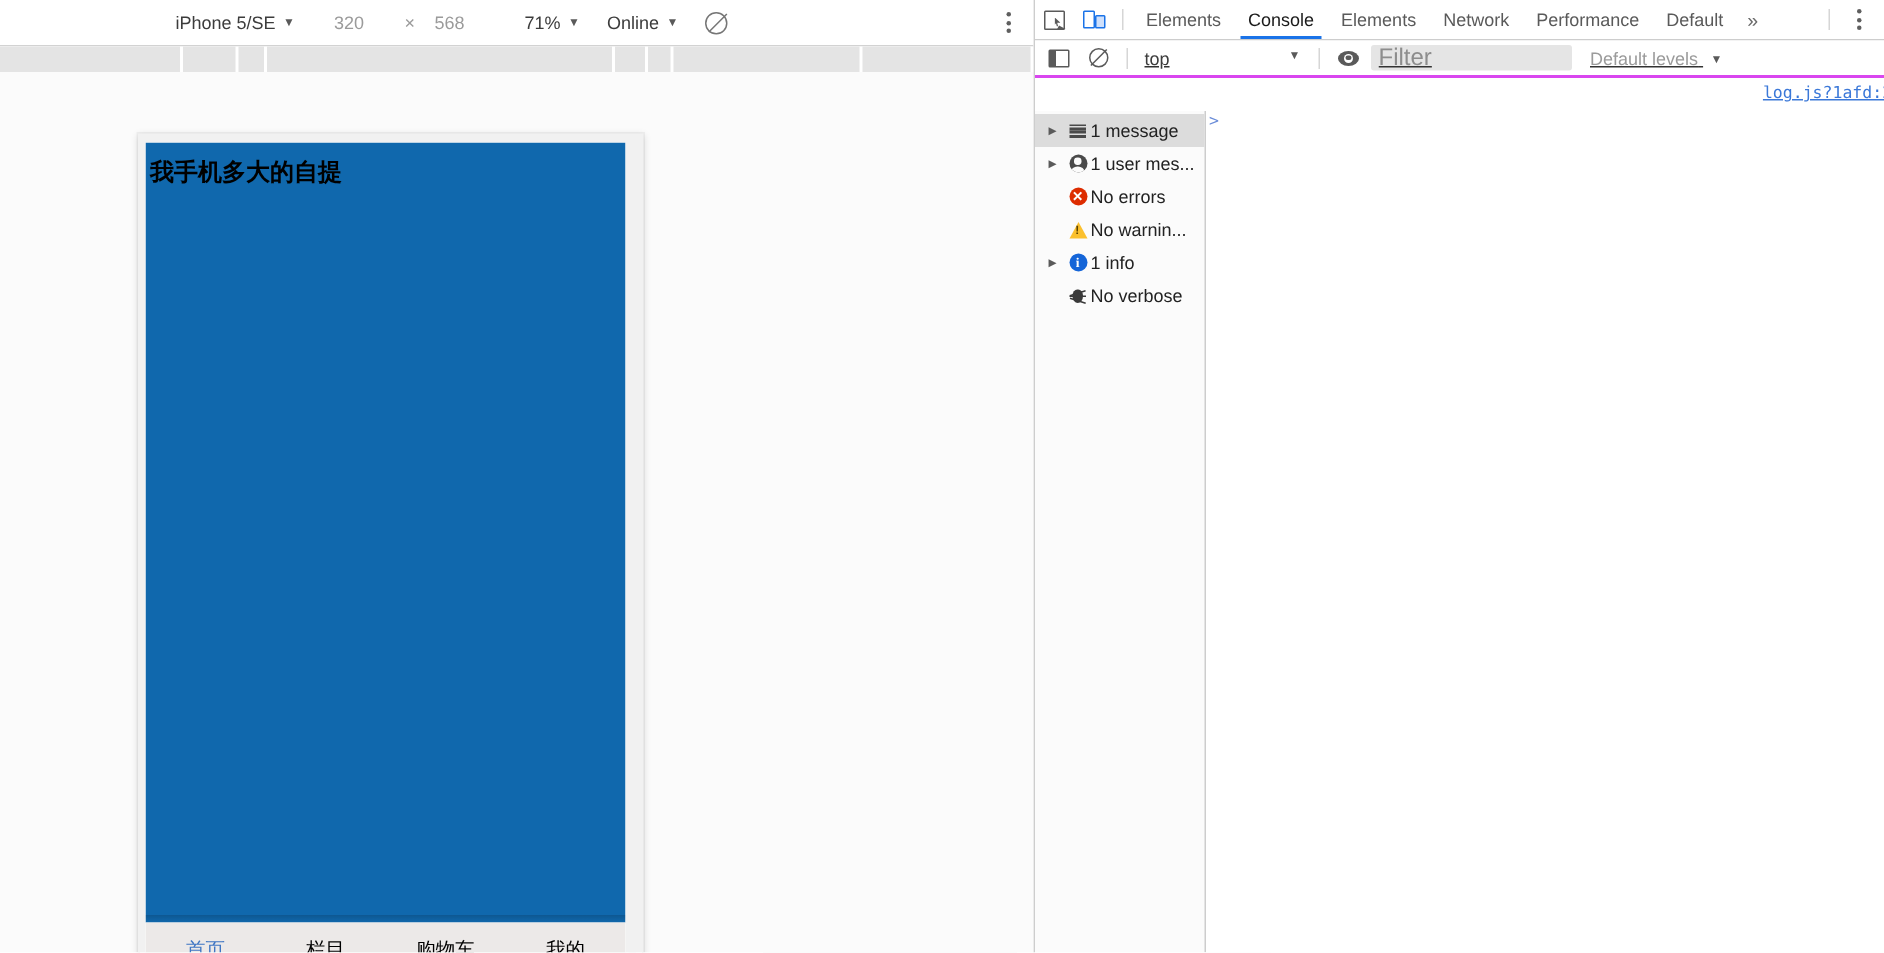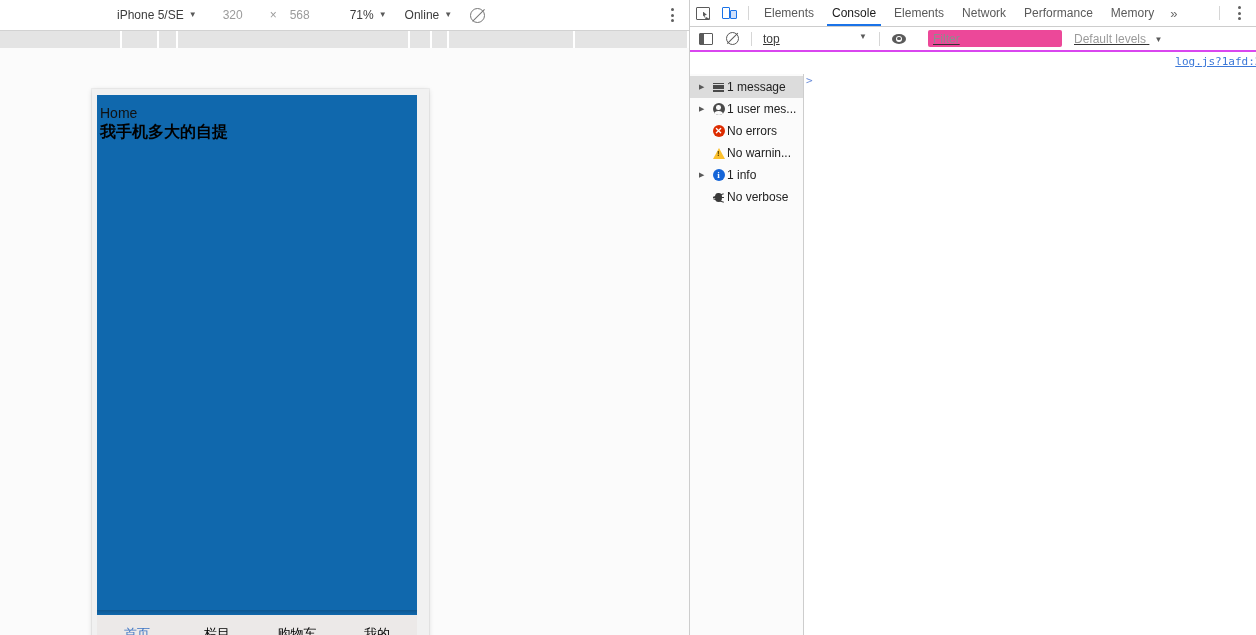--- a/index.html
+++ b/index.html
@@ -411,27 +411,27 @@
   .eye-ic .pupil {
     position: absolute;
     left: 5.2px; top: 3.2px;
     width: 3.6px; height: 3.6px;
     border-radius: 50%;
     background: #5a5a5a;
   }
   .filter-input {
     width: 134px;
     height: 17px;
-    background: #ec4899;
+    background: #e5e5e5;
     border: none;
     border-radius: 2px;
-    font-size: 12px;
+    font-size: 16px;
     color: #333;
     padding: 0 5px;
-    margin-left: 16px;
+    margin-left: 2px;
     box-sizing: border-box;
     font-family: "Liberation Sans", sans-serif;
     outline: none;
   }
   .filter-input::placeholder { color: #8d8d8d; }
   .levels {
     font-size: 12px;
     color: #9b9b9b;
     margin-left: 12px;
     white-space: nowrap;
@@ -641,21 +641,20 @@
       <div class="blk" style="width:155px"></div>
       <div class="blk" style="width:140px"></div>
       <div class="ruler-shadow"></div>
     </div>
 
     <div class="device-stage">
       <div class="phone-frame">
         <div class="phone-screen">
 
           <div class="app-body">
-            <div class="app-title-small">Home</div>
             <div class="app-title-cn">我手机多大的自提</div>
             <div class="app-body-shadow"></div>
           </div>
 
           <div class="tabbar">
             <div class="tab active">首页</div>
             <div class="tab">栏目</div>
             <div class="tab">购物车</div>
             <div class="tab">我的</div>
           </div>
@@ -678,21 +677,21 @@
             <span class="big"></span>
             <span class="small"></span>
           </div>
       </div>
       <div class="vdiv"></div>
       <div class="dev-tab">Elements</div>
       <div class="dev-tab active">Console</div>
       <div class="dev-tab">Elements</div>
       <div class="dev-tab">Network</div>
       <div class="dev-tab">Performance</div>
-      <div class="dev-tab">Memory</div>
+      <div class="dev-tab">Default</div>
       <div class="dev-more">»</div>
       <div class="dev-right">
         <div class="vdiv"></div>
         <div class="icon-btn">
           <div class="dev-dots">
               <i></i>
               <i></i>
               <i></i>
             </div>
         </div>

